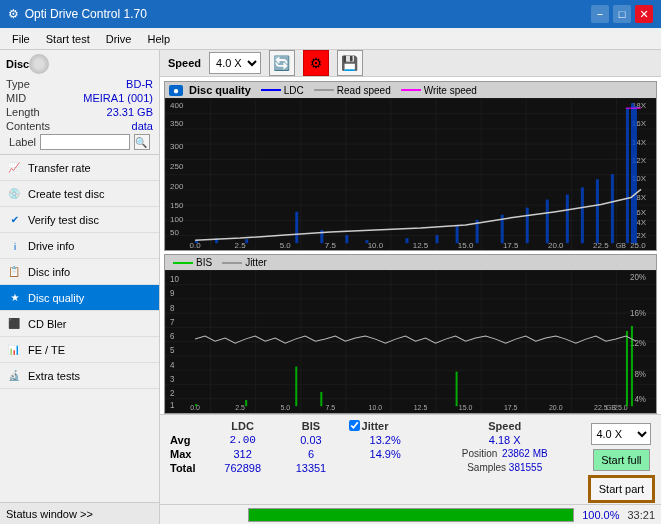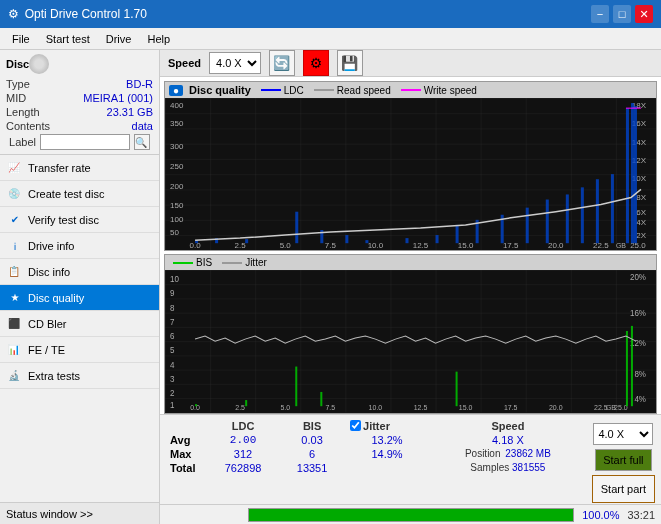--- a/index.html
+++ b/index.html
@@ -51,22 +51,22 @@
     
     .status-bar { height: 22px; background: #e8e8e8; border-top: 1px solid #ccc; display: flex; align-items: center; padding: 0 6px; font-size: 11px; cursor: pointer; }
 
     
     .right-panel { flex: 1; display: flex; flex-direction: column; background: #fff; }
 
     
     .top-toolbar { background: #e8e8e8; border-bottom: 1px solid #ccc; height: 34px; display: flex; align-items: center; padding: 0 8px; gap: 8px; }
     .speed-select { height: 22px; border: 1px solid #999; font-size: 11px; background: white; padding: 0 2px; }
     .toolbar-btn { width: 26px; height: 26px; border: 1px solid #999; background: #f5f5f5; cursor: pointer; display: flex; align-items: center; justify-content: center; font-size: 14px; }
-    .start-full-btn { background: #4d7c0f; border: 1px solid #999; padding: 2px 7px; cursor: pointer; font-size: 11px; height: 22px; }
-    .start-part-btn { background: #f5f5f5; border: 1px solid #a16207; padding: 2px 8px; cursor: pointer; font-size: 11px; height: 28px; }
+    .start-full-btn { background: #86efac; border: 1px solid #999; padding: 2px 7px; cursor: pointer; font-size: 11px; height: 22px; }
+    .start-part-btn { background: #f5f5f5; border: 3px solid #a16207; padding: 2px 8px; cursor: pointer; font-size: 11px; height: 28px; }
 
     
     .legend { display: flex; gap: 10px; font-size: 10px; align-items: center; margin-left: 4px; }
     .legend-item { display: flex; align-items: center; gap: 3px; }
     .legend-color { width: 20px; height: 2px; }
 
     
     .charts-wrapper { display: flex; flex-direction: column; flex: 1; gap: 2px; }
 
     

